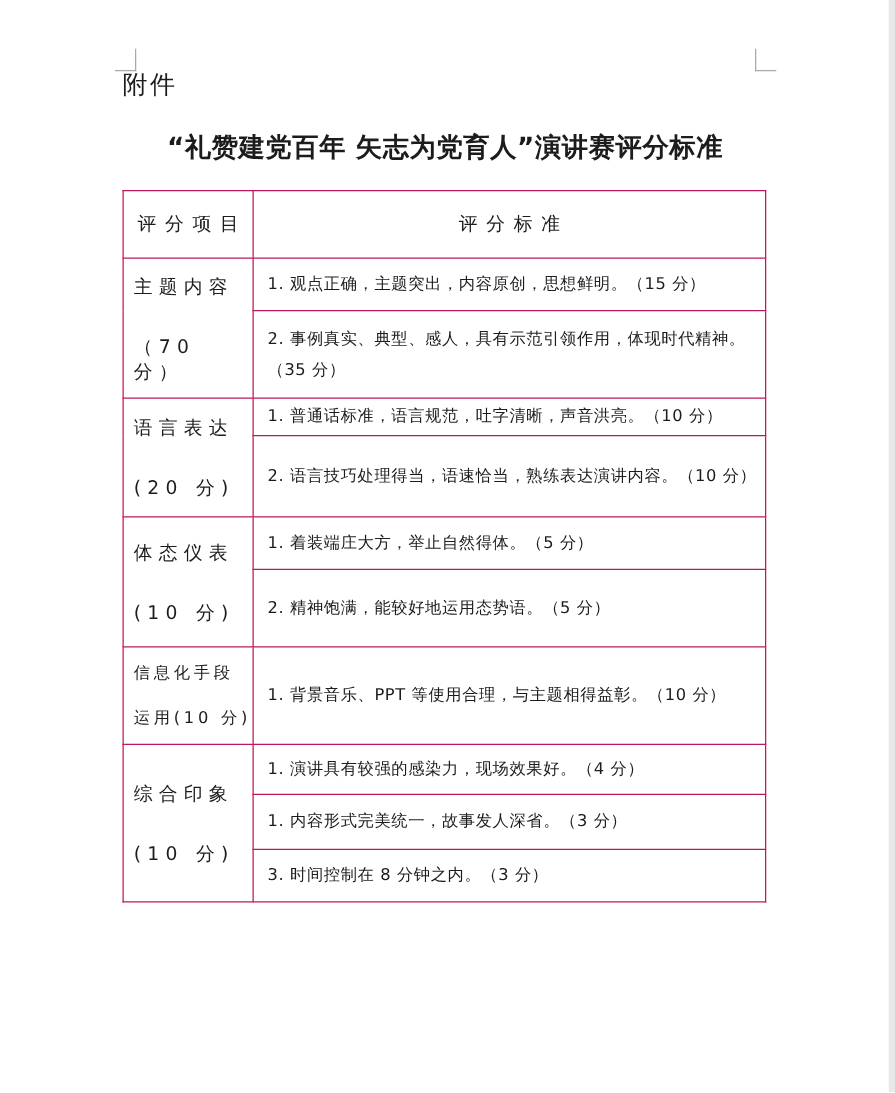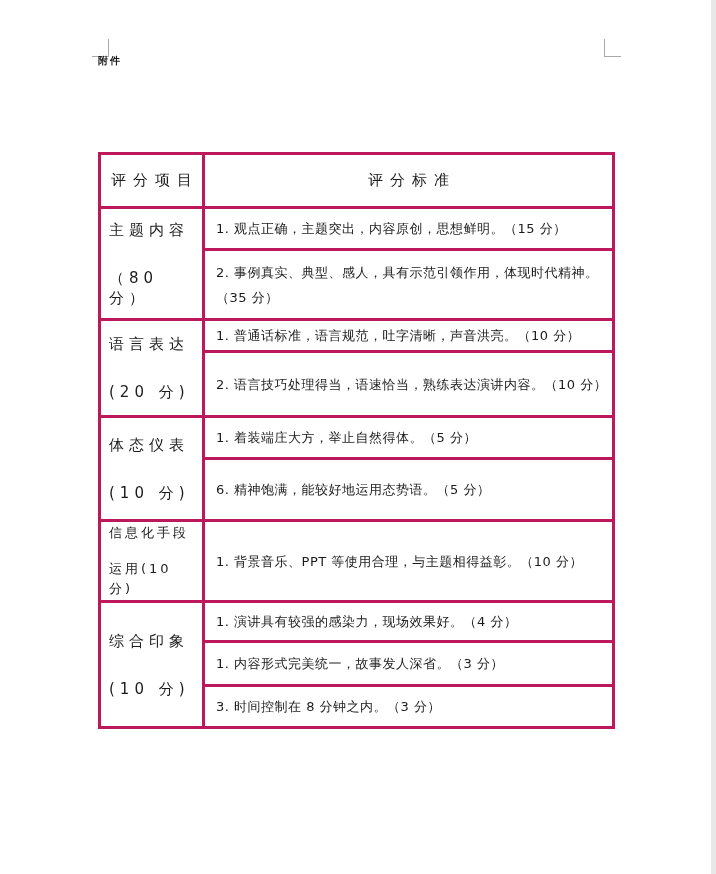--- a/index.html
+++ b/index.html
@@ -9,33 +9,33 @@
   }
   .edge-strip {
     position:absolute; top:0; right:0; width:5px; height:874px; background:#e8e8e8;
   }
   .crop-mark { position:absolute; top:39px; width:16px; height:17px; }
   .crop-mark.tl { left:92px; border-right:1px solid #a9a9a9; border-bottom:1px solid #a9a9a9; }
   .crop-mark.tr { left:604px; border-left:1px solid #a9a9a9; border-bottom:1px solid #a9a9a9; }
 
   .attachment {
     position:absolute; left:98px; top:54px;
-    font-size:10px; font-weight:bold; letter-spacing:2px;
+    font-size:20px; font-weight:normal; letter-spacing:2px;
   }
   .title {
     position:absolute; left:88px; top:104px; width:536px; margin:0;
     text-align:center; font-size:21px; font-weight:bold; letter-spacing:0.5px;
     white-space:nowrap;
   }
 
   table.score {
     position:absolute; left:98px; top:152px; width:514px;
     border-collapse:collapse; table-layout:fixed;
   }
-  table.score td { border:3px solid #be185d; overflow:hidden; }
+  table.score td { border:1px solid #be185d; overflow:hidden; }
   col.c1 { width:104px; }
   col.c2 { width:410px; }
 
   .header-cell {
     text-align:center; vertical-align:middle;
     font-size:15px; letter-spacing:7px; text-indent:7px;
   }
   .item-cell {
     vertical-align:middle; padding-left:8px;
     font-size:15px; letter-spacing:5px; line-height:20px;
@@ -67,37 +67,38 @@
 </head>
 <body>
 
 <div class="page">
 
   <div class="crop-mark tl"></div>
   <div class="crop-mark tr"></div>
 
   <div class="attachment">附件</div>
 
+  <h1 class="title">“礼赞建党百年 矢志为党育人”演讲赛评分标准</h1>
 
   <table class="score">
     <colgroup>
         <col class="c1">
         <col class="c2">
       </colgroup>
 
     <tbody>
         <tr class="rh54">
       <td class="header-cell">评分项目</td>
       <td class="header-cell">评分标准</td>
     </tr>
 
     <tr class="rh42">
       <td rowspan="2" class="item-cell">
         <div class="line1">主题内容</div>
-        <div class="line2">（80 分）</div>
+        <div class="line2">（70 分）</div>
       </td>
       <td class="crit">1. 观点正确，主题突出，内容原创，思想鲜明。（15 分）</td>
     </tr>
     <tr class="rh70">
       <td class="crit">2. 事例真实、典型、感人，具有示范引领作用，体现时代精神。（35 分）</td>
     </tr>
 
     <tr class="rh45">
       <td rowspan="2" class="item-cell">
         <div class="line1">语言表达</div>
@@ -110,21 +111,21 @@
     </tr>
 
     <tr class="rh42">
       <td rowspan="2" class="item-cell">
         <div class="line1">体态仪表</div>
         <div class="line2">(10 分)</div>
       </td>
       <td class="crit">1. 着装端庄大方，举止自然得体。（5 分）</td>
     </tr>
     <tr class="rh62">
-      <td class="crit">6. 精神饱满，能较好地运用态势语。（5 分）</td>
+      <td class="crit">2. 精神饱满，能较好地运用态势语。（5 分）</td>
     </tr>
 
     <tr class="rh78">
       <td class="item-cell small">
         <div class="line1">信息化手段</div>
         <div class="line2">运用(10 分)</div>
       </td>
       <td class="crit">1. 背景音乐、PPT 等使用合理，与主题相得益彰。（10 分）</td>
     </tr>
 

